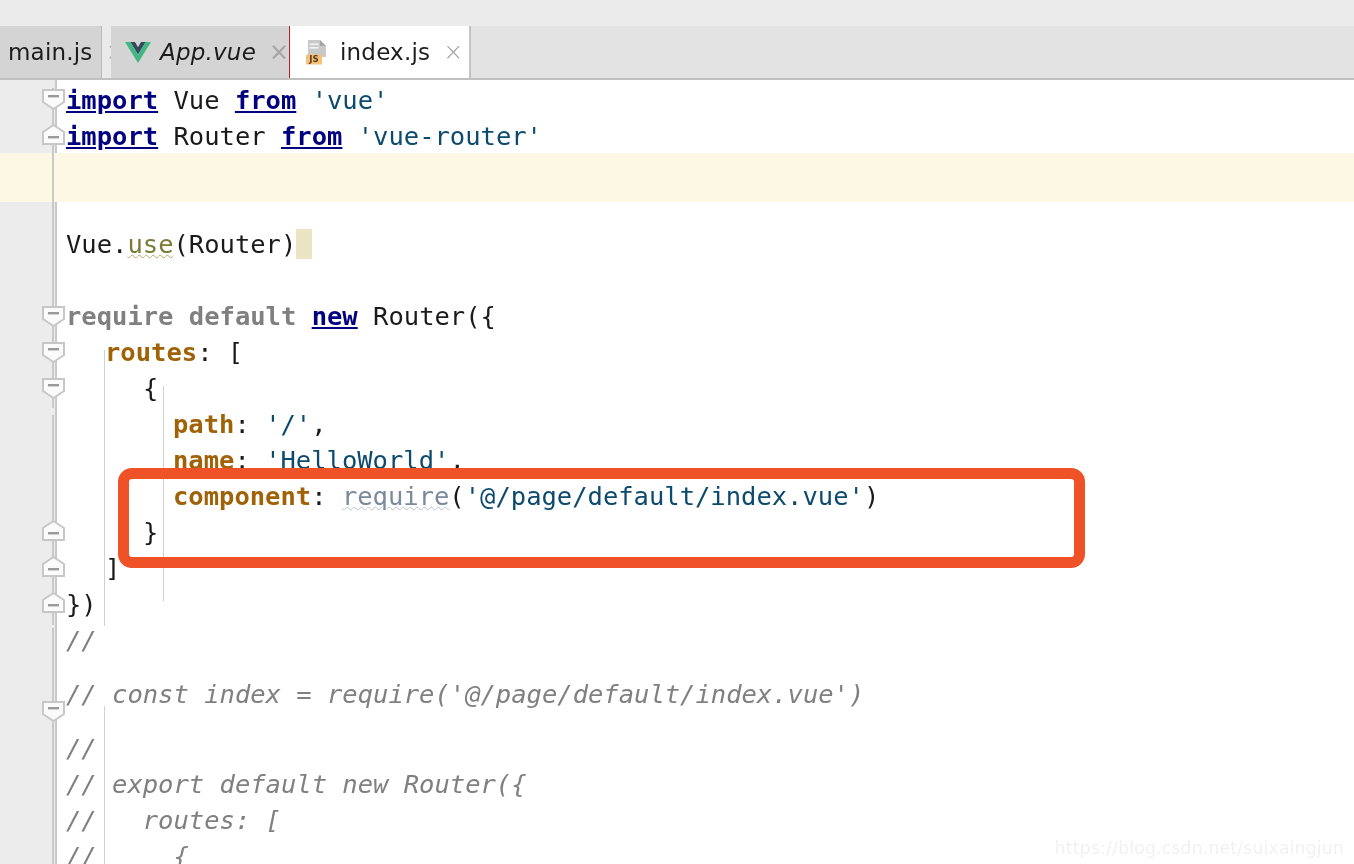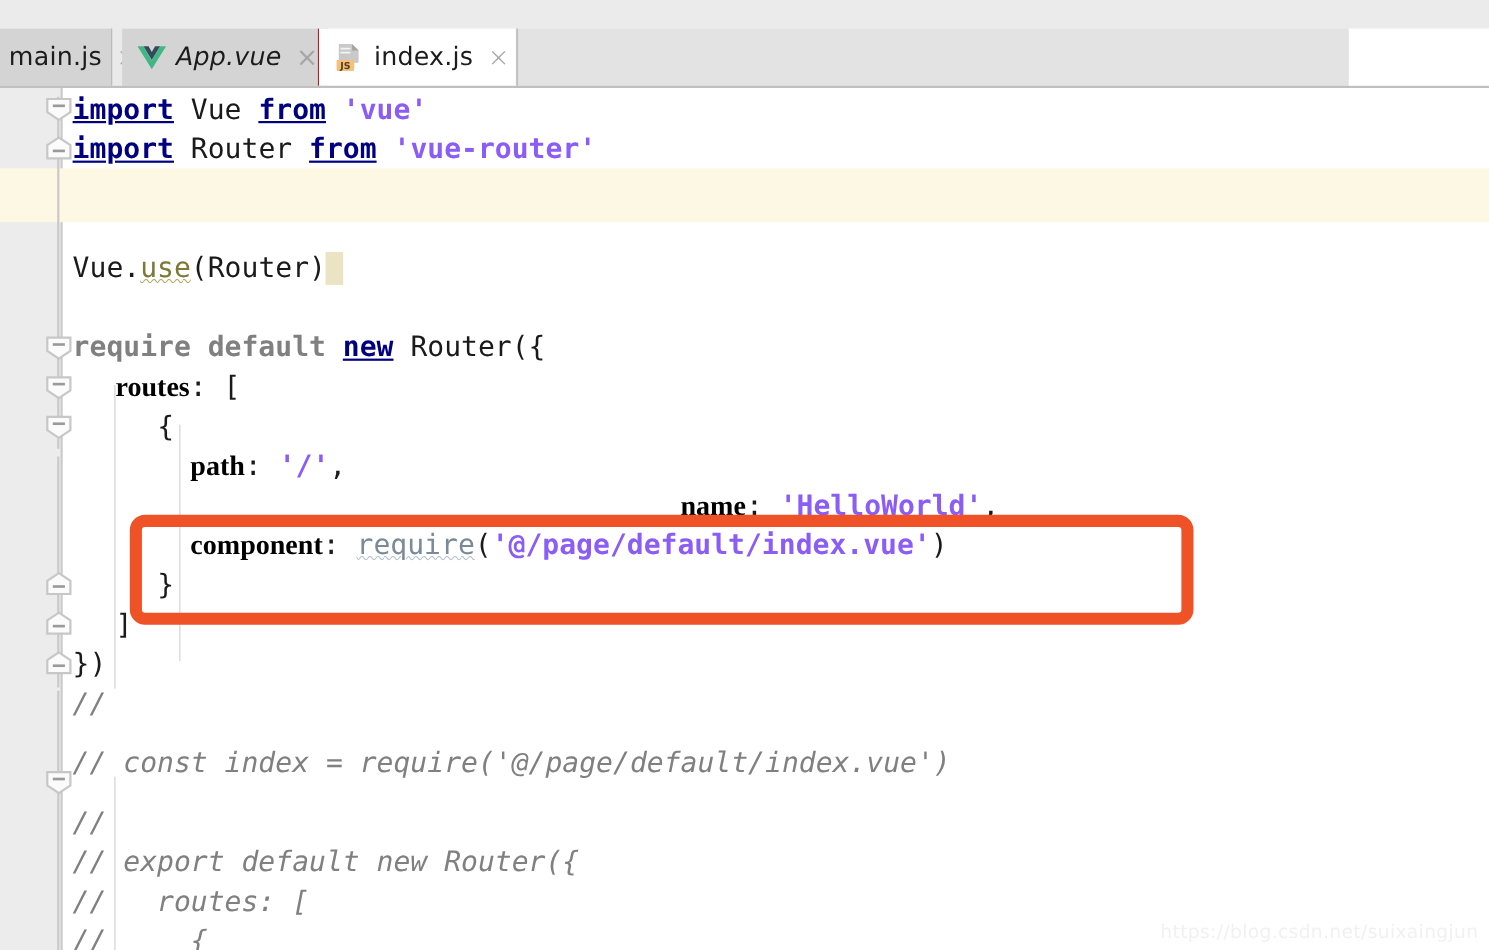--- a/index.html
+++ b/index.html
@@ -5,21 +5,21 @@
   html,body{margin:0;padding:0;}
   body{
     width:1354px;height:864px;overflow:hidden;
     background:#ffffff;
     font-family:"DejaVu Sans Mono","Liberation Mono",monospace;
   }
   .app{position:relative;width:1354px;height:864px;overflow:hidden;background:#fff;}
 
   
   .tabbar{
-    position:absolute;left:0;top:0;width:1226px;height:80px;
+    position:absolute;left:0;top:0;width:1354px;height:80px;
     background:#eaeaea;
     box-sizing:border-box;
   }
   .tabbar-top{position:absolute;left:0;top:0;width:1354px;height:26px;background:#ebebeb;}
   .tabstrip{position:absolute;left:0;top:26px;height:52px;width:1354px;}
   .tab{
     position:absolute;top:0;height:52px;
     display:flex;align-items:center;gap:9px;
     box-sizing:border-box;
     font-family:"DejaVu Sans","Liberation Sans",sans-serif;
@@ -72,22 +72,22 @@
   .hl-line{
     position:absolute;left:0;width:1354px;height:49px;background:#fdf8e3;
   }
 
   
   .indent-guide{position:absolute;width:1px;background:#d0d0d0;}
 
   
   .kw{color:#000080;font-weight:bold;text-decoration:underline;}
   .plain{color:#1a1a1a;}
-  .str{color:#8b5cf6;font-weight:bold;}
-  .prop{color:#000000;font-weight:bold;font-family:Liberation Serif, serif;}
+  .str{color:#0c4a6e;font-weight:normal;}
+  .prop{color:#a16207;font-weight:bold;}
   .gray-kw{color:#808080;font-weight:bold;}
   .fn-warn{color:#7a8a99;text-decoration:underline;text-decoration-style:wavy;text-decoration-color:#b9c3cb;text-decoration-thickness:1px;}
   .id-warn{color:#7d7a35;text-decoration:underline;text-decoration-style:wavy;text-decoration-color:#b3ad6a;text-decoration-thickness:1px;}
   .cmt{color:#808080;font-style:italic;}
   .sel{background:#ebe4c4;}
 
   
   .fold{
     position:absolute;left:41px;width:25px;height:22px;
   }
@@ -241,21 +241,21 @@
       <div class="line" style="top:182px;"></div>
 
       <div class="line" style="top:218px;"><span class="gray-kw">require default</span><span class="plain"> </span><span class="kw">new</span><span class="plain"> Router({</span></div>
 
       <div class="line" style="top:254px;padding-left:47px;"><span class="prop">routes</span><span class="plain">: [</span></div>
 
       <div class="line" style="top:290px;padding-left:85px;"><span class="plain">{</span></div>
 
       <div class="line" style="top:326px;padding-left:115px;"><span class="prop">path</span><span class="plain">: </span><span class="str">'/'</span><span class="plain">,</span></div>
 
-      <div class="line" style="top:362px;padding-left:115px;text-align:center;"><span class="prop">name</span><span class="plain">: </span><span class="str">'HelloWorld'</span><span class="plain">,</span></div>
+      <div class="line" style="top:362px;padding-left:115px;"><span class="prop">name</span><span class="plain">: </span><span class="str">'HelloWorld'</span><span class="plain">,</span></div>
 
       <div class="line" style="top:398px;padding-left:115px;"><span class="prop">component</span><span class="plain">: </span><span class="fn-warn">require</span><span class="plain">(</span><span class="str">'@/page/default/index.vue'</span><span class="plain">)</span></div>
 
       <div class="line" style="top:434px;padding-left:85px;"><span class="plain">}</span></div>
 
       <div class="line" style="top:470px;padding-left:47px;"><span class="plain">]</span></div>
 
       <div class="line" style="top:506px;"><span class="plain">})</span></div>
 
       <div class="line" style="top:542px;"><span class="cmt">//</span></div>

